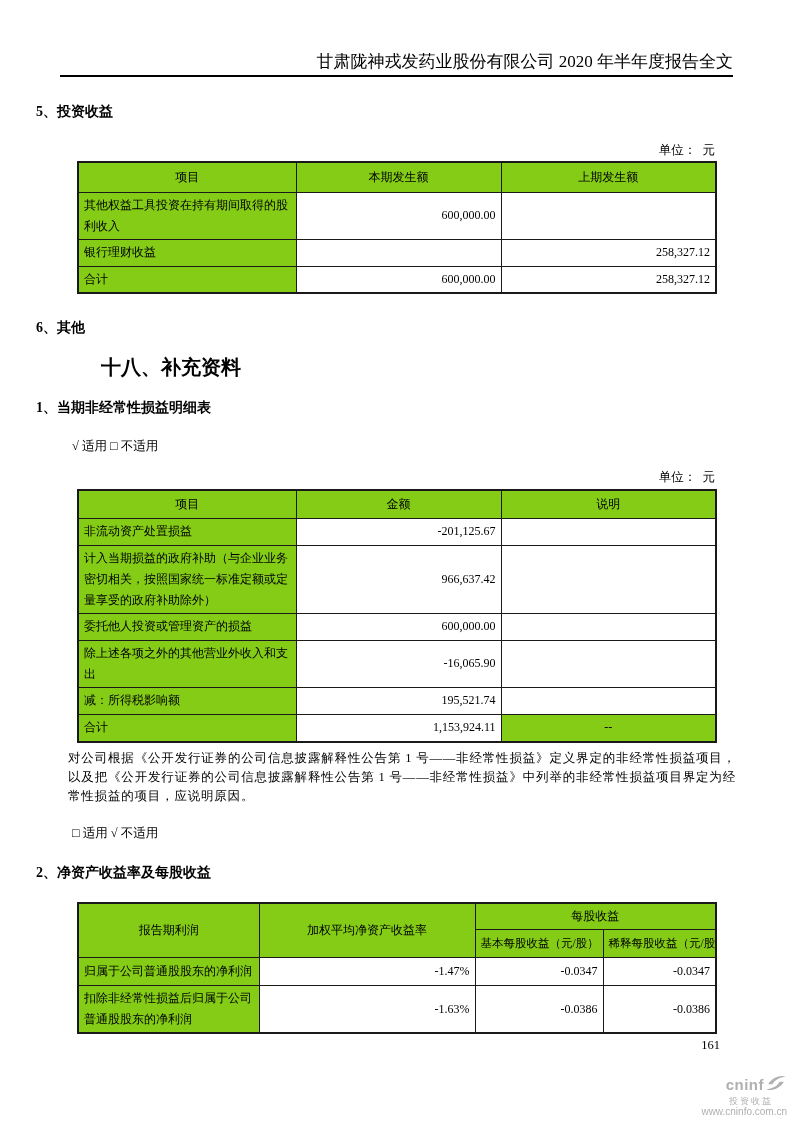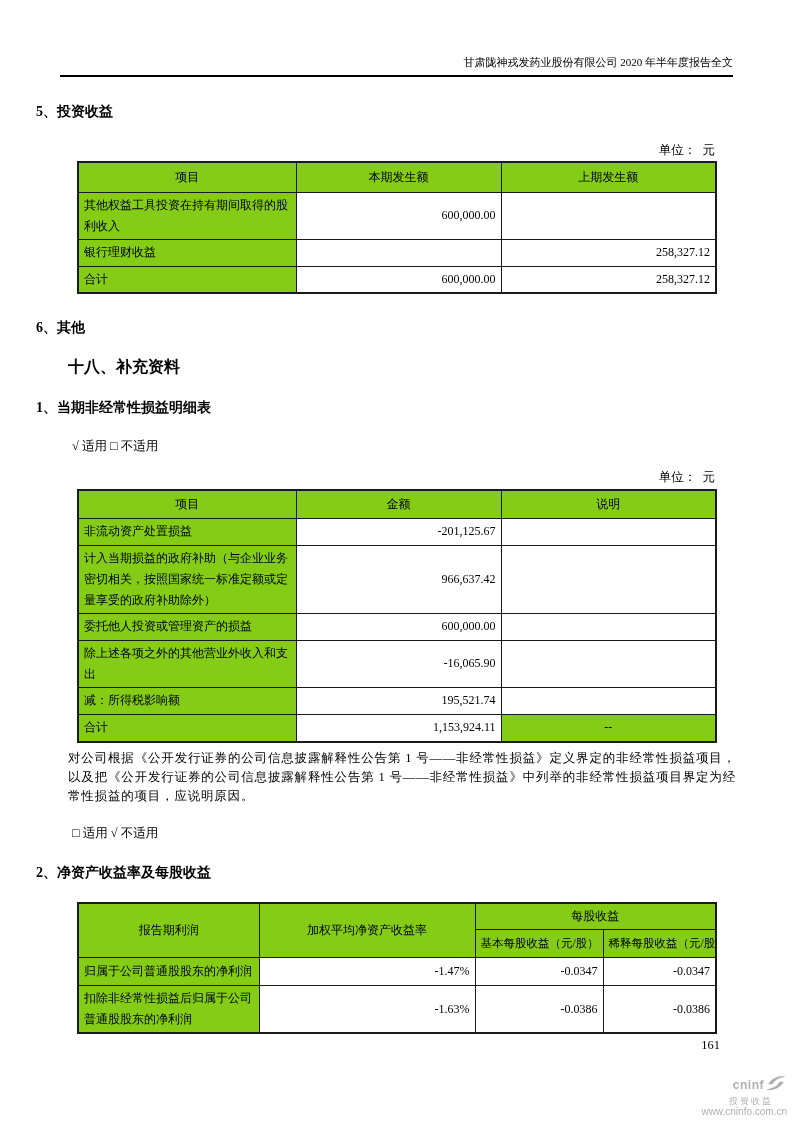--- a/index.html
+++ b/index.html
@@ -10,29 +10,29 @@
     background:#ffffff;
     font-family:"Liberation Serif","DejaVu Serif",serif;
     color:#000;
     overflow:hidden;
   }
   .doc-header {
     margin:0 60px;
     padding-top:54px; padding-bottom:5px;
     border-bottom:2px solid #000;
     text-align:right;
-    font-size:11px; line-height:16px;
+    font-size:17px; line-height:16px;
   }
   .h-sec {
     margin-left:36px;
     font-weight:bold; font-size:14px; line-height:18px;
   }
   .h-big {
-    margin-left:68px;
-    font-weight:bold; font-size:16px; line-height:20px;
+    margin-left:101px;
+    font-weight:bold; font-size:20px; line-height:20px;
   }
   .unit-line {
     margin-right:78px;
     text-align:right;
     font-size:12.5px; line-height:14px;
     white-space:pre;
   }
   .applicable {
     margin-left:72px;
     font-size:12.5px; line-height:15px;
@@ -74,21 +74,21 @@
     width:110px;
     text-align:right;
     color:#b0b0b0;
     font-family:"Liberation Sans","DejaVu Sans",sans-serif;
     line-height:1.1;
   }
   .cninfo .brand-row {
     display:flex; align-items:center; justify-content:flex-end; gap:1px;
   }
   .cninfo .brand {
-    font-size:12px; font-weight:bold; letter-spacing:0.5px;
+    font-size:15px; font-weight:bold; letter-spacing:0.5px;
   }
   .cninfo .cn-name { font-size:9px; letter-spacing:2px; margin-right:14px; }
   .cninfo .url { font-size:10px; }
 </style>
 </head>
 <body>
 
 <div class="page">
 
   <div class="doc-header">

